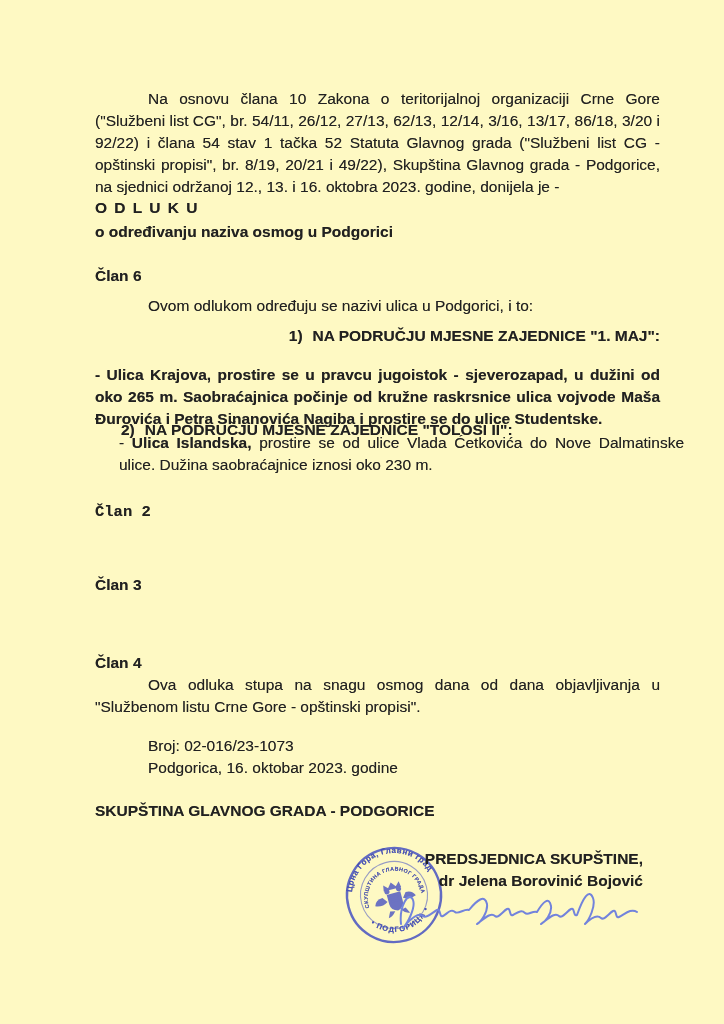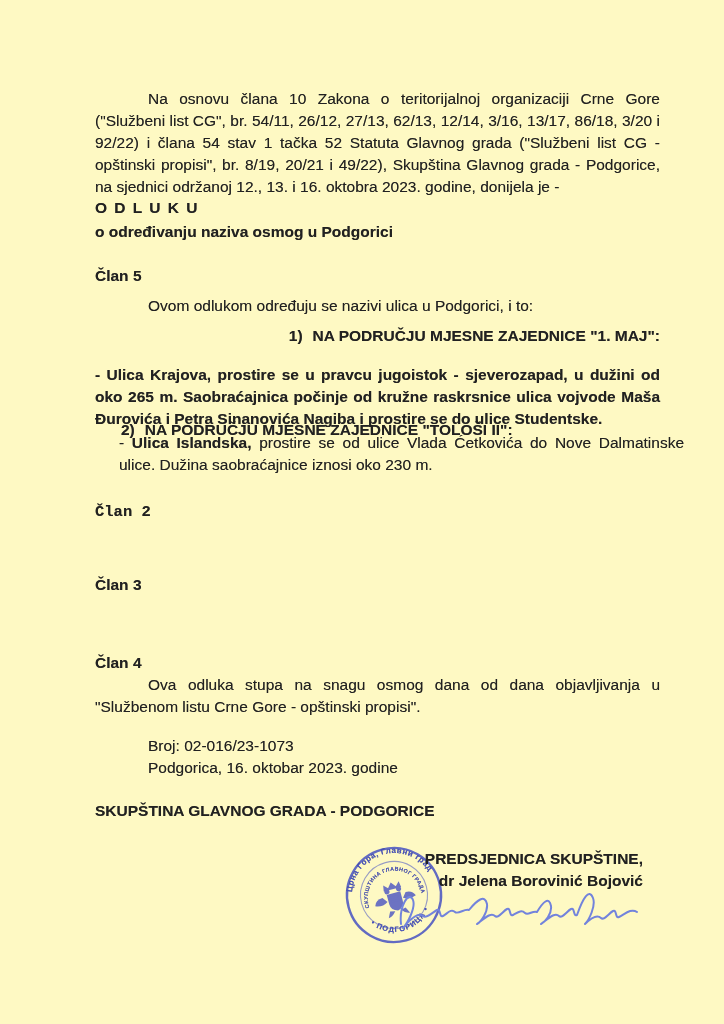--- a/index.html
+++ b/index.html
@@ -28,21 +28,21 @@
 </head>
 <body>
 
 <main class="page">
 
   <p class="blk body-col justify indent" style="top:88px;">Na osnovu člana 10 Zakona o teritorijalnoj organizaciji Crne Gore ("Službeni list CG", br. 54/11, 26/12, 27/13, 62/13, 12/14, 3/16, 13/17, 86/18, 3/20 i 92/22) i člana 54 stav 1 tačka 52 Statuta Glavnog grada ("Službeni list CG - opštinski propisi", br. 8/19, 20/21 i 49/22), Skupština Glavnog grada - Podgorice, na sjednici održanoj 12., 13. i 16. oktobra 2023. godine, donijela je -</p>
 
   <p class="blk center-col bold title-spaced" style="top:197px;">O D L U K U</p>
   <p class="blk center-col bold" style="top:221px;">o određivanju naziva osmog u Podgorici</p>
 
-  <p class="blk center-col bold" style="top:265px;">Član 5</p>
+  <p class="blk center-col bold" style="top:265px;">Član 6</p>
   <p class="blk body-col indent" style="top:295px;">Ovom odlukom određuju se nazivi ulica u Podgorici, i to:</p>
 
   <p class="blk sec-heading" style="top:325px;text-align:right;"><span class="sec-num">1)</span><span>NA PODRUČJU MJESNE ZAJEDNICE "1. MAJ":</span></p>
   <p class="blk body-col justify" style="top:364px;font-weight:bold;"><span>- </span><strong>Ulica Krajova,</strong><span> prostire se u pravcu jugoistok - sjeverozapad, u dužini od oko 265 m. Saobraćajnica počinje od kružne raskrsnice ulica vojvode Maša Đurovića i Petra Sinanovića Nagiba i prostire se do ulice Studentske.</span></p>
 
   <p class="blk sec-heading" style="top:419px;"><span class="sec-num">2)</span><span>NA PODRUČJU MJESNE ZAJEDNICE "TOLOŠI II":</span></p>
   <p class="blk body-col justify" style="top:432px;margin-left:24px;"><span>- </span><strong>Ulica Islandska,</strong><span> prostire se od ulice Vlada Ćetkovića do Nove Dalmatinske ulice. Dužina saobraćajnice iznosi oko 230 m.</span></p>
 
   <p class="blk center-col bold" style="top:501px;font-family:Liberation Mono, monospace;">Član 2</p>
 

